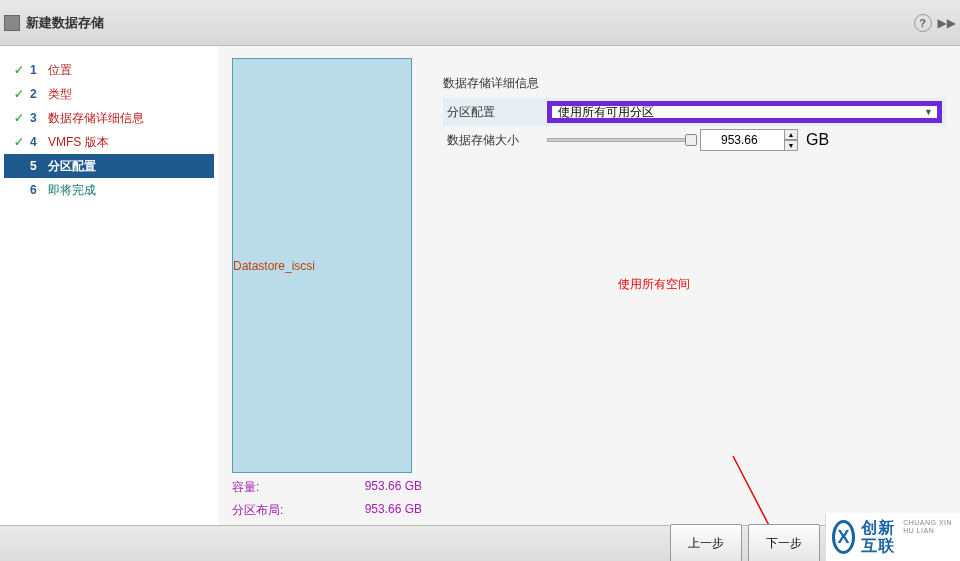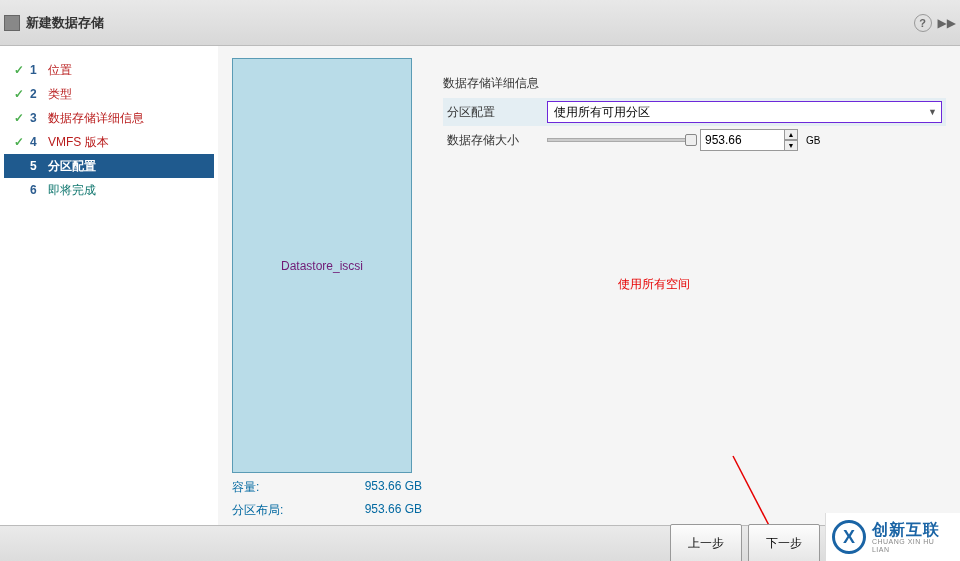--- a/index.html
+++ b/index.html
@@ -44,56 +44,56 @@
     .main { flex: 1; padding: 12px 14px; position: relative; }
     
     .section-row { display: flex; gap: 16px; }
     
     .partition-layout { width: 195px; }
     .section-title { font-size: 12px; color: #333; margin-bottom: 6px; }
     .partition-box {
       width: 180px; height: 415px;
       background: #b9dce8;
       border: 1px solid #5a9bb5;
-      display: flex; align-items: center; justify-content: center;
-      font-size: 12px; color: #701a75;
-    }
-    .capacity-row { display: flex; font-size: 12px; color: #0369a1; margin-top: 6px; width: 190px; }
+      display: flex; align-items: center; 
+      font-size: 12px; color: #c2410c;
+    }
+    .capacity-row { display: flex; font-size: 12px; color: #a21caf; margin-top: 6px; width: 190px; }
     .capacity-row .label { flex: 1; }
     .capacity-row .val { }
     
     .details { flex: 1; margin-top: 17px; }
     .field-row { display: flex; align-items: center; height: 28px; font-size: 12px; }
     .field-row .lbl { width: 100px; color: #333; }
     .field-row.hl { background: #e4eef3; padding: 2px 4px; }
     .select-box {
-      flex: 1; height: 22px; border: 1px solid #6d28d9; background: #fff;
+      flex: 1; height: 22px; border: 5px solid #6d28d9; background: #fff;
       display: flex; align-items: center; padding: 0 6px; font-size: 12px;
       position: relative; cursor: pointer;
     }
     .select-box .caret { position: absolute; right: 4px; font-size: 9px; color: #555; }
     .slider-track {
       width: 145px; height: 4px; background: #ccc; border: 1px solid #aaa;
       position: relative; margin-right: 8px;
     }
     .slider-thumb {
       position: absolute; right: -6px; top: -5px; width: 12px; height: 12px;
       background: #eee; border: 1px solid #888; border-radius: 2px;
     }
     .num-input {
       width: 85px; height: 22px; border: 1px solid #999; font-size: 12px;
-      padding: 0 4px; display: flex; align-items: center; background: #fff;
+      padding: 0 20px; display: flex; align-items: center; background: #fff;
     }
     .spinner { display: flex; flex-direction: column; margin-left: -1px; }
     .spinner-btn {
       width: 14px; height: 11px; border: 1px solid #999; background: #eee;
       font-size: 7px; display: flex; align-items: center; justify-content: center;
       cursor: pointer;
     }
-    .unit { margin-left: 8px; font-size: 10px; }
+    .unit { margin-left: 8px; font-size: 16px; }
 
     .annotation {
       position: absolute; left: 400px; top: 230px;
       color: #e60000; font-size: 12px;
     }
     .arrow-svg { position: absolute; left: 510px; top: 405px; }
 
     .footer {
       position: absolute; bottom: 0; left: 0; right: 0; height: 36px;
       background: linear-gradient(#eaeaea, #dcdcdc);
@@ -114,21 +114,21 @@
       background: #fff; display: flex; align-items: center;
       padding: 0 6px; gap: 6px;
       border-left: 1px solid #ddd;
     }
     .wm-logo {
       width: 34px; height: 34px; border-radius: 50%;
       border: 3px solid #1a64a5; position: relative;
       display:flex; align-items:center; justify-content:center;
       font-weight:bold; color:#1a64a5; font-size:18px;
     }
-    .wm-text { display: flex; flex-direction: column; line-height: 1.1; }
+    .wm-text { display: flex; flex-direction: row; line-height: 1.1; }
     .wm-cn { font-size: 16px; font-weight: bold; color: #1a64a5; letter-spacing: 1px; }
     .wm-en { font-size: 7px; color: #888; letter-spacing: 0.5px; }
   </style>
 </head>
 <body>
 
 <div class="titlebar">
   <div class="titlebar-icon"></div>
   <div class="titlebar-title">新建数据存储</div>
   <div class="help-icon">?</div>

